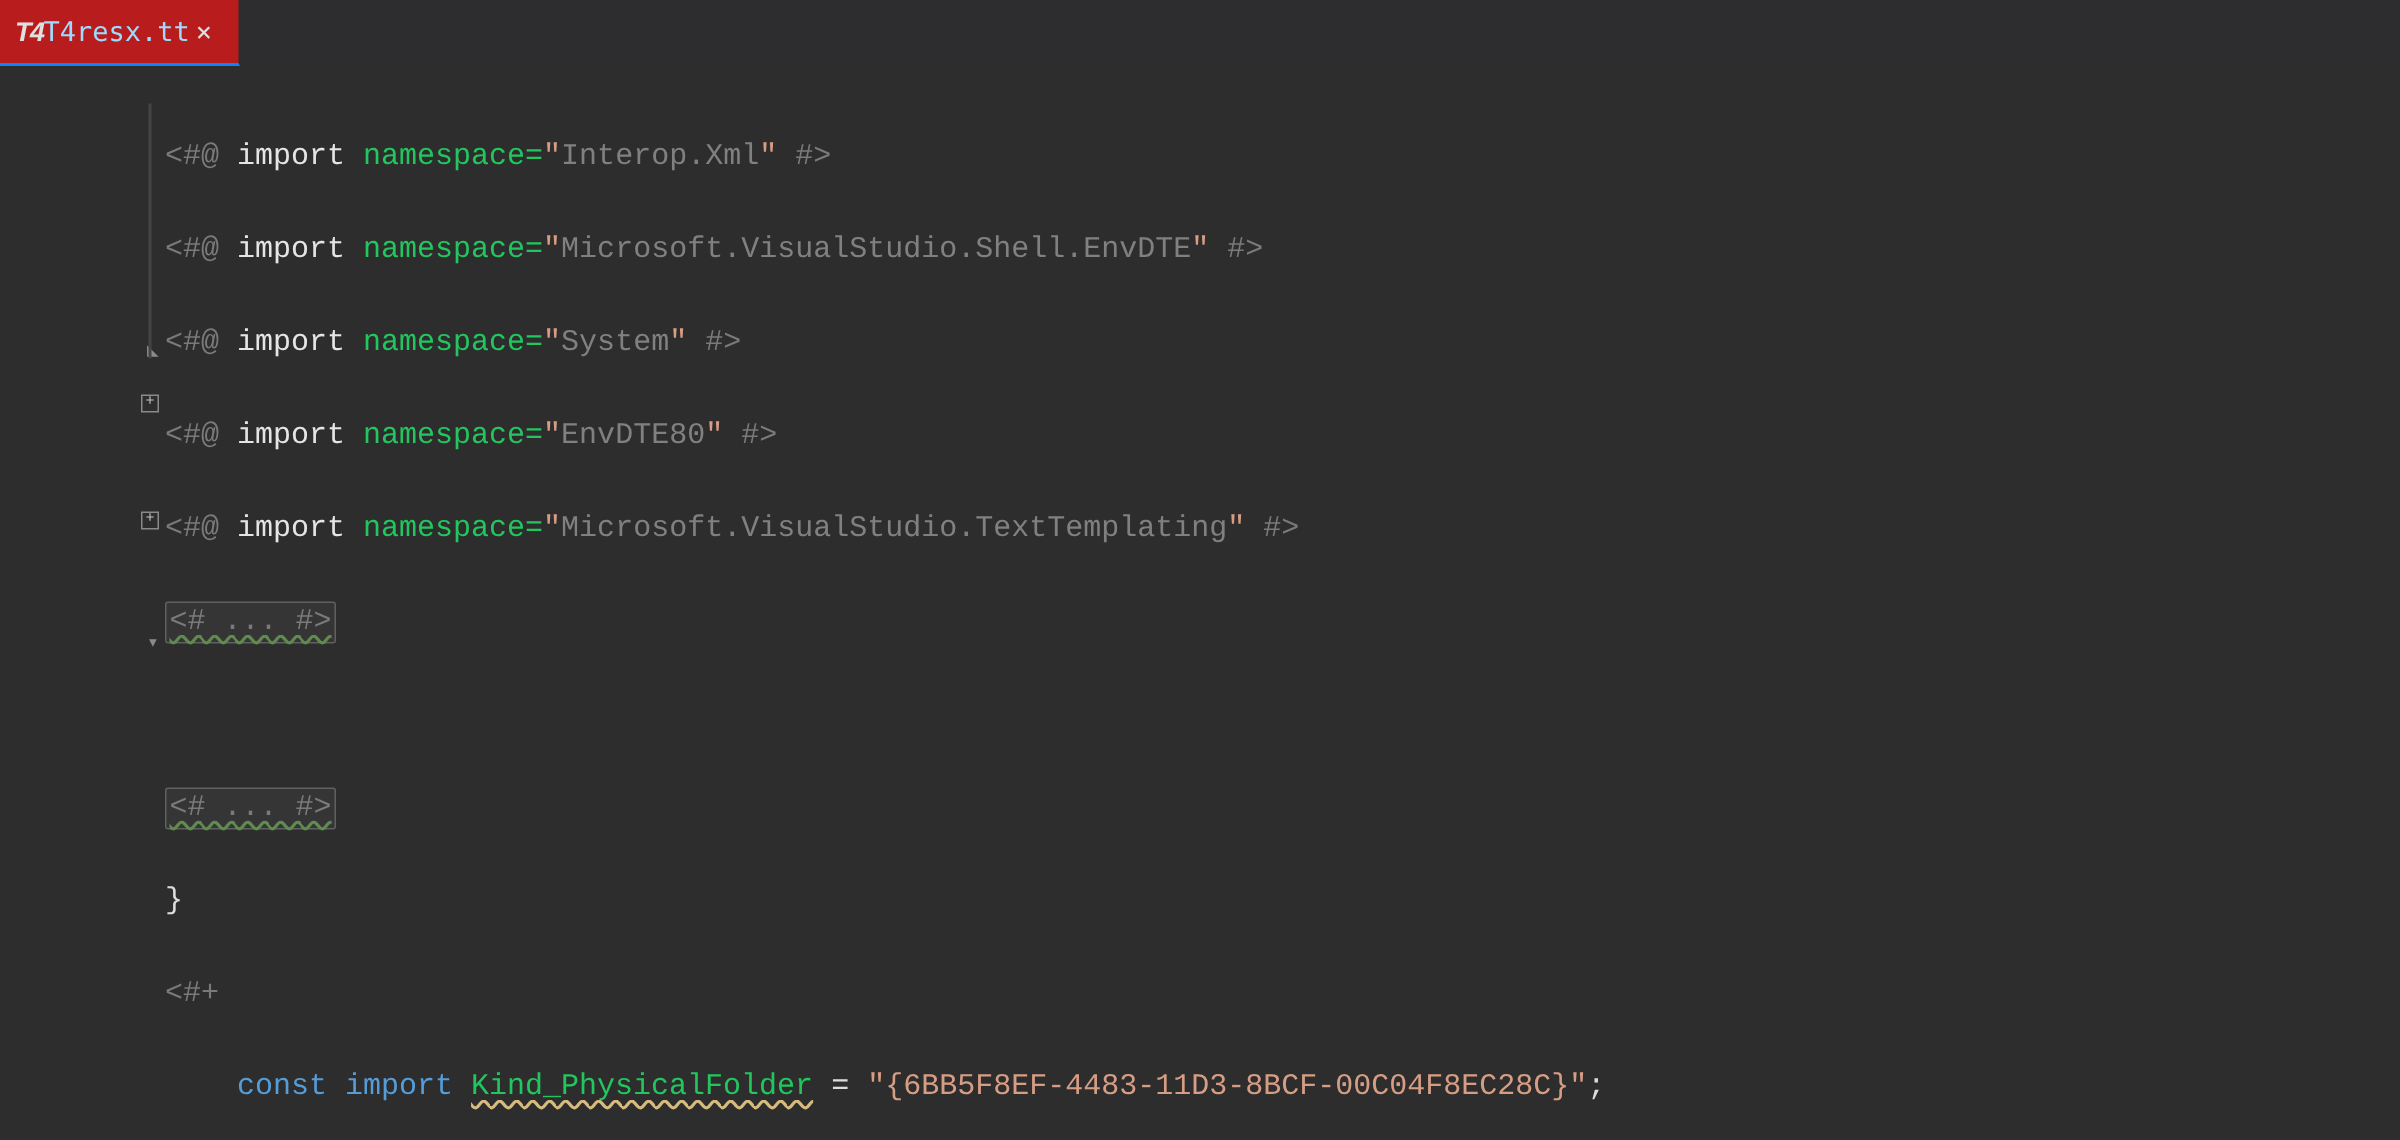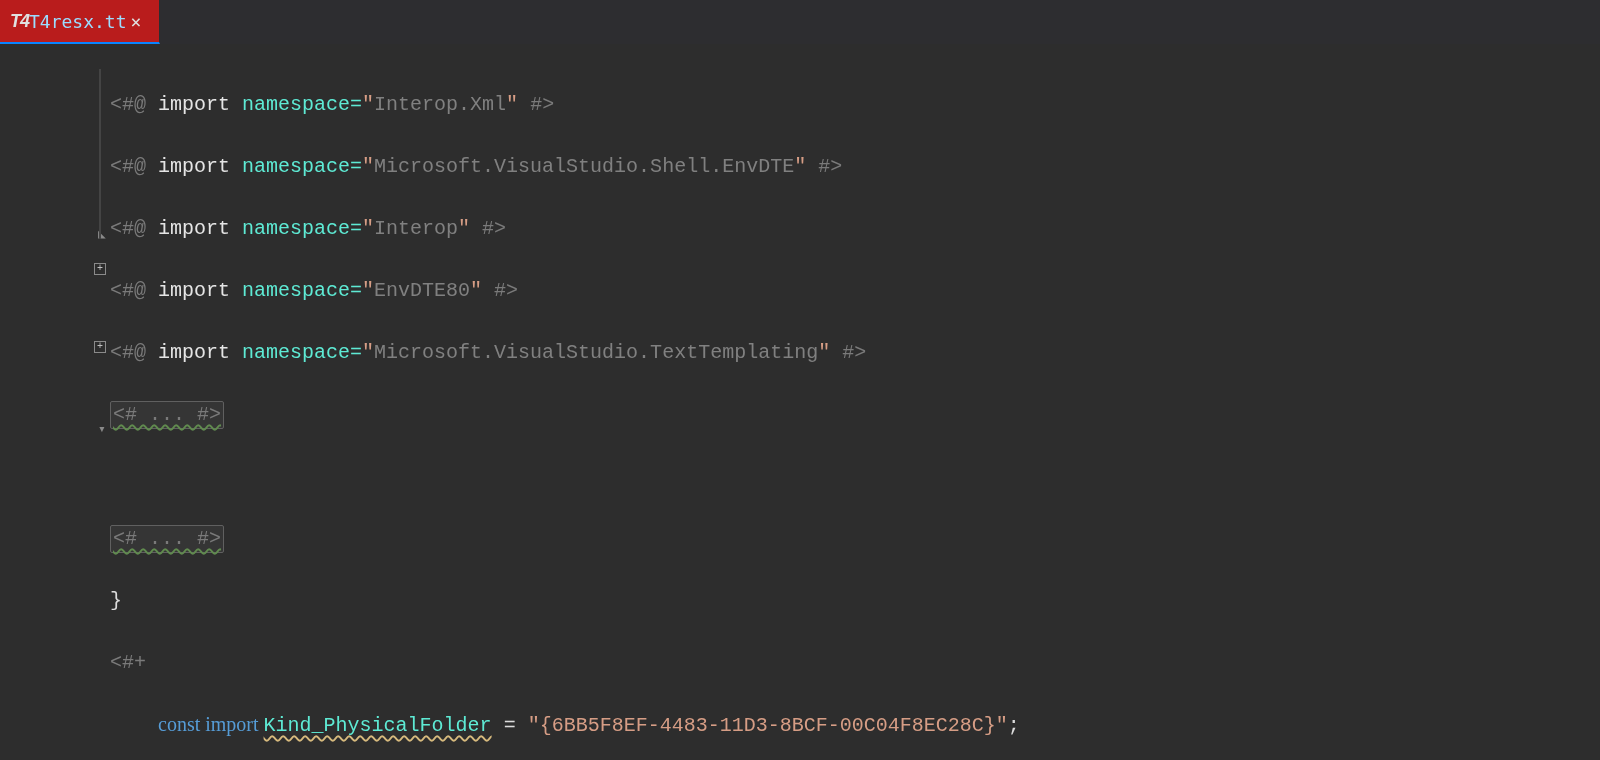--- a/index.html
+++ b/index.html
@@ -91,24 +91,24 @@
     position: relative;
     white-space: pre;
     padding-top: 18px;
   }
   .line {
     height: 39px;
     line-height: 39px;
     white-space: pre;
   }
   .dim  { color: #7a7a7a; }
-  .kw   { color: #569cd6; font-family: Liberation Serif, serif; }    
+  .kw   { color: #569cd6; }    
   .str  { color: #d69d85; }    
   .strg { color: #808080; }    
-  .ident{ color: #5eead4; }
+  .ident{ color: #22c55e; }
   .white{ color: #dcdcdc; }
   .tag  { color: #e5e5e5; }
   .folded {
     display:inline-block;
     border:1px solid #606060;
     border-radius:2px;
     padding:0 2px;
     line-height:26px;
     background:#353535;
   }
@@ -149,21 +149,21 @@
         <div class="fold" style="top:219px">+</div>
         <div class="fold" style="top:297px">+</div>
         <span class="foldmark" style="top:377px">▾</span>
         <div class="vline" style="top:25px;height:170px;left:5px"></div>
       </div>
     </div>
 
     <div class="codearea">
 <div class="line"><span class="dim">&lt;#@</span><span class="tag"> import </span><span class="ident">namespace=</span><span class="str">"</span><span class="strg">Interop.Xml</span><span class="str">"</span><span class="dim"> #&gt;</span></div>
 <div class="line"><span class="dim">&lt;#@</span><span class="tag"> import </span><span class="ident">namespace=</span><span class="str">"</span><span class="strg">Microsoft.VisualStudio.Shell.EnvDTE</span><span class="str">"</span><span class="dim"> #&gt;</span></div>
-<div class="line"><span class="dim">&lt;#@</span><span class="tag"> import </span><span class="ident">namespace=</span><span class="str">"</span><span class="strg">Interop</span><span class="str">"</span><span class="dim"> #&gt;</span></div>
+<div class="line"><span class="dim">&lt;#@</span><span class="tag"> import </span><span class="ident">namespace=</span><span class="str">"</span><span class="strg">System</span><span class="str">"</span><span class="dim"> #&gt;</span></div>
 <div class="line"><span class="dim">&lt;#@</span><span class="tag"> import </span><span class="ident">namespace=</span><span class="str">"</span><span class="strg">EnvDTE80</span><span class="str">"</span><span class="dim"> #&gt;</span></div>
 <div class="line"><span class="dim">&lt;#@</span><span class="tag"> import </span><span class="ident">namespace=</span><span class="str">"</span><span class="strg">Microsoft.VisualStudio.TextTemplating</span><span class="str">"</span><span class="dim"> #&gt;</span></div>
 <div class="line"><span class="folded"><span class="dim wavy-grn">&lt;# ... #&gt;</span></span></div>
 <div class="line"> </div>
 <div class="line"><span class="folded"><span class="dim wavy-grn">&lt;# ... #&gt;</span></span></div>
 <div class="line"><span class="white">}</span></div>
 <div class="line"><span class="dim">&lt;#+</span></div>
 <div class="line"><span>    </span><span class="kw">const </span><span class="kw">import </span><span class="ident wavy">Kind_PhysicalFolder</span><span class="white"> = </span><span class="str">"{6BB5F8EF-4483-11D3-8BCF-00C04F8EC28C}"</span><span class="white">;</span></div>
 
 

